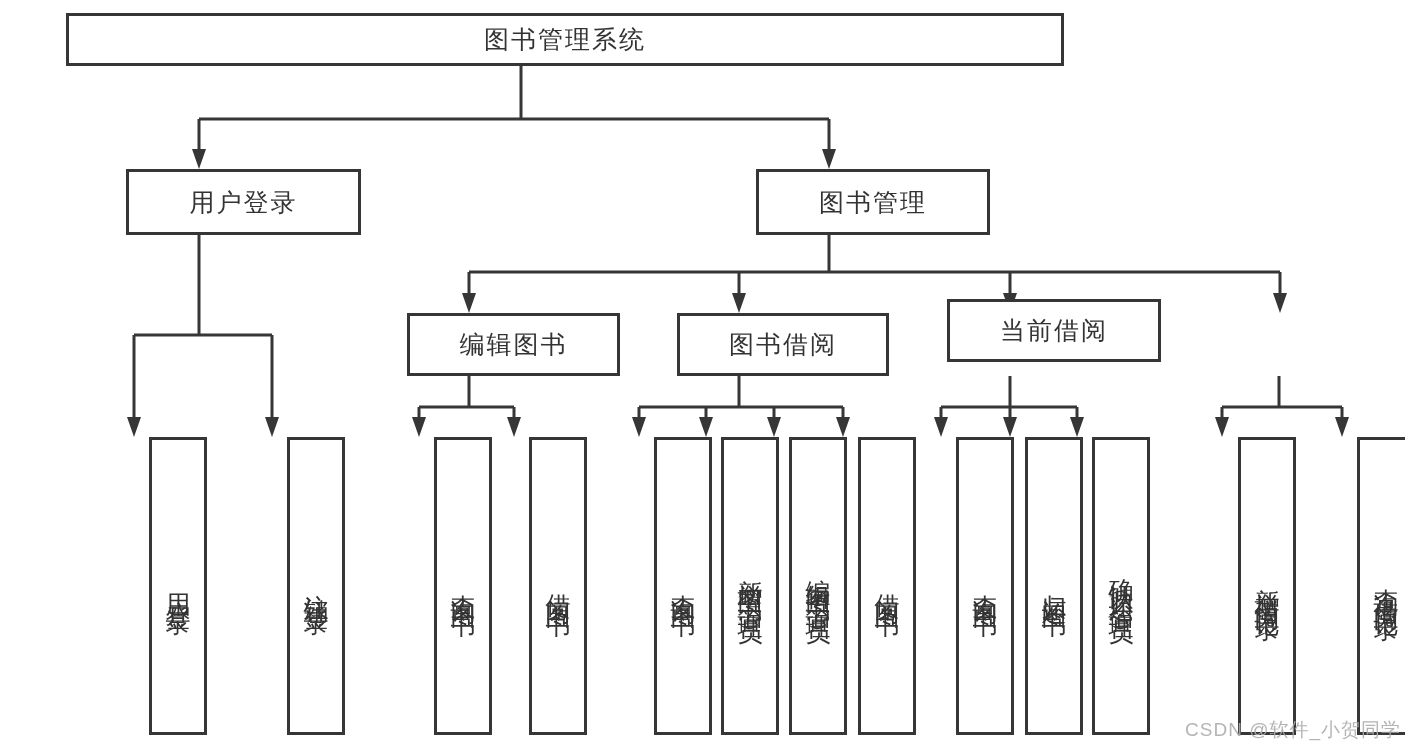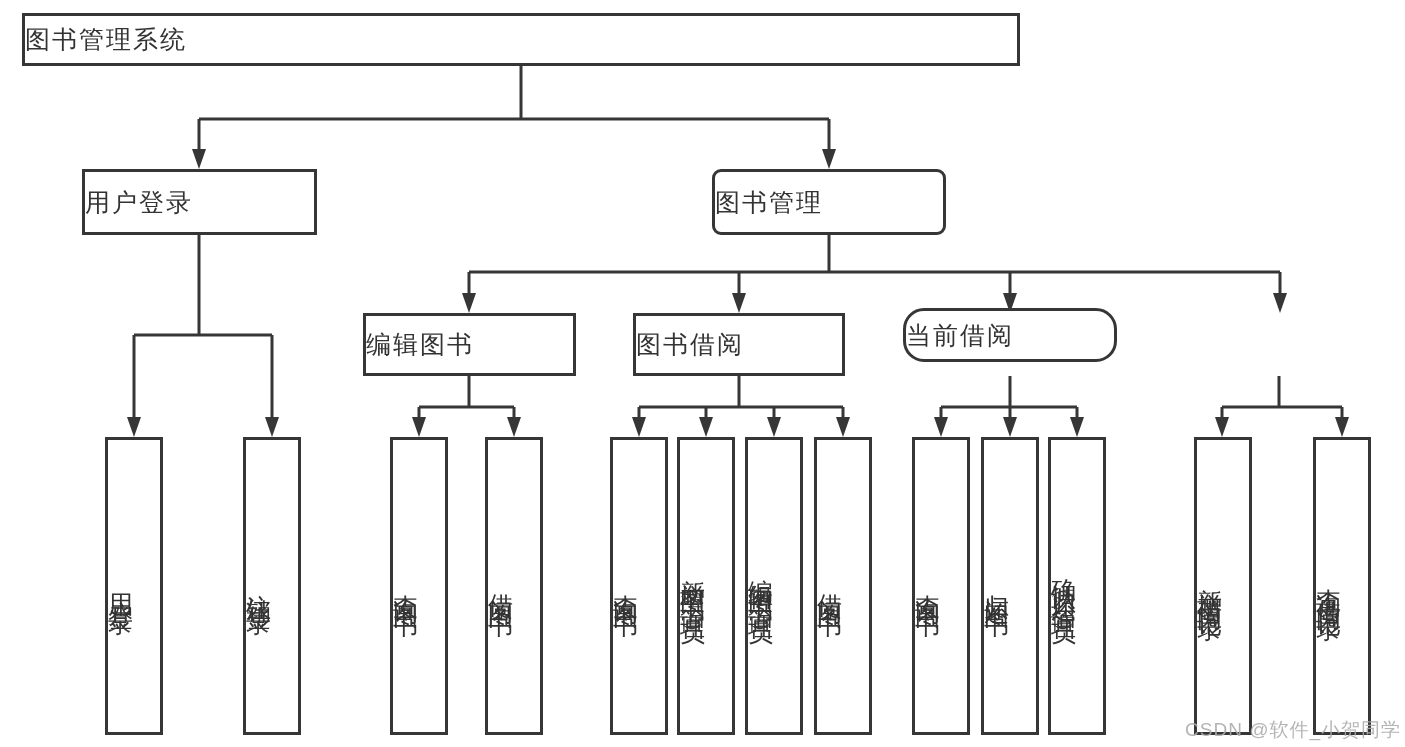--- a/index.html
+++ b/index.html
@@ -17,25 +17,27 @@
     width: 1405px; height: 747px;
     z-index: 0;
   }
   .node {
     position: absolute;
     box-sizing: border-box;
     background: #ffffff;
     border: 3px solid #363636;
     display: flex;
     align-items: center;
+    justify-content: center;
     color: #333333;
     font-size: 25px;
     letter-spacing: 2px;
     z-index: 1;
     white-space: nowrap;
+    margin-left: 44px;
   }
   .node .vtext {
     writing-mode: vertical-rl;
     letter-spacing: 6px;
     line-height: 1;
     white-space: normal;
   }
   .watermark {
     position: absolute;
     right: 4px;
@@ -83,31 +85,31 @@
     </g>
   </svg>
 
   <div class="node" style="left:22px; top:13px; width:998px; height:53px;">
     <span>图书管理系统</span>
   </div>
 
   <div class="node" style="left:82px; top:169px; width:235px; height:66px;">
     <span>用户登录</span>
   </div>
-  <div class="node" style="left:712px; top:169px; width:234px; height:66px;border-radius:9px;">
+  <div class="node" style="left:712px; top:169px; width:234px; height:66px;">
     <span>图书管理</span>
   </div>
 
   <div class="node" style="left:363px; top:313px; width:213px; height:63px;">
     <span>编辑图书</span>
   </div>
   <div class="node" style="left:633px; top:313px; width:212px; height:63px;">
     <span>图书借阅</span>
   </div>
-  <div class="node" style="left:903px; top:308px; width:214px; height:54px;border-radius:21px;">
+  <div class="node" style="left:903px; top:299px; width:214px; height:63px;">
     <span>当前借阅</span>
   </div>
 
   <div class="node" style="left:105px; top:437px; width:58px; height:298px;">
     <span class="vtext">用户登录</span>
   </div>
   <div class="node" style="left:243px; top:437px; width:58px; height:298px;">
     <span class="vtext">注销登录</span>
   </div>
   <div class="node" style="left:390px; top:437px; width:58px; height:298px;">

